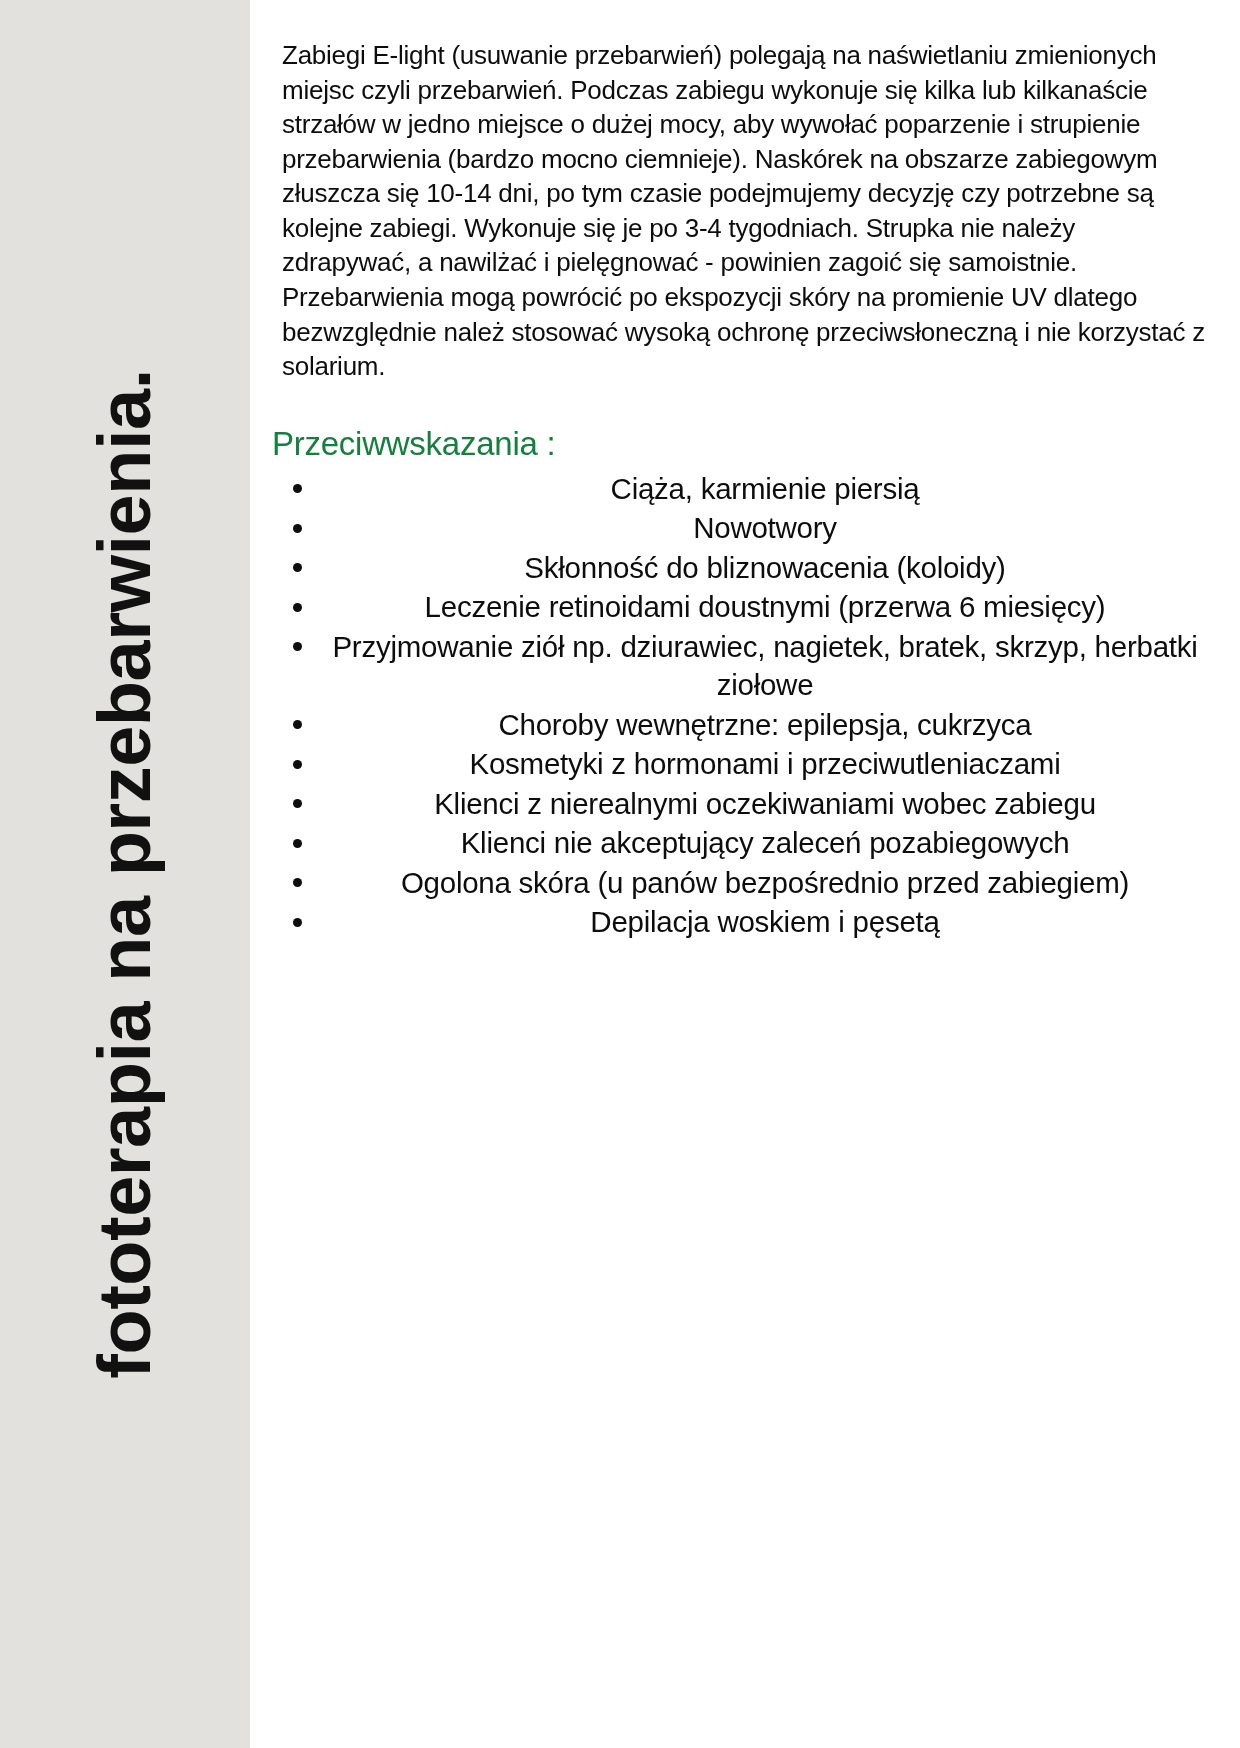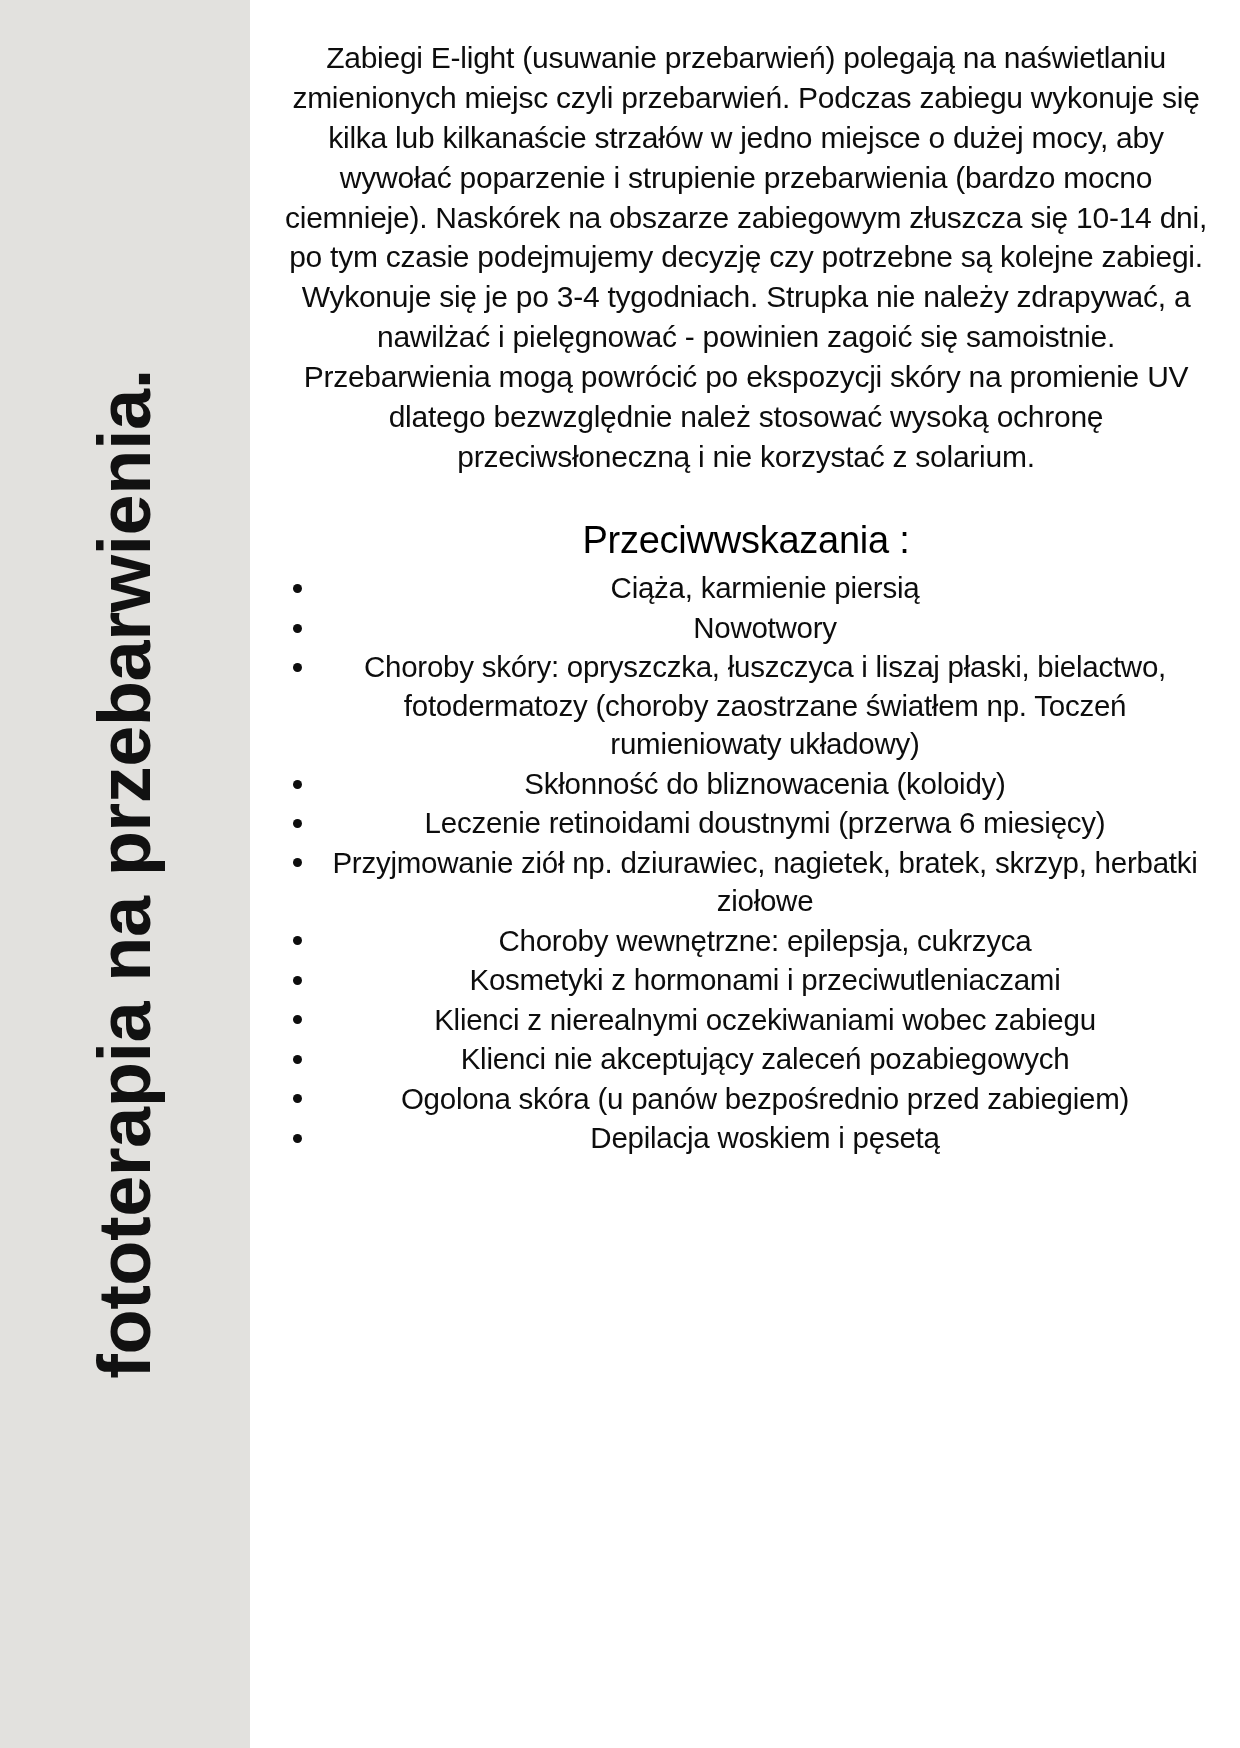--- a/index.html
+++ b/index.html
@@ -58,39 +58,37 @@
     flex: 1 1 auto;
     position: relative;
     height: 1748px;
     padding: 38px 20px 0 22px;
     box-sizing: border-box;
     background: #ffffff;
   }
 
   .body-text {
     font-family: "Liberation Sans", sans-serif;
-    font-size: 30px;
+    font-size: 26px;
     line-height: 1.33;
     color: #0d0d0d;
-    text-align: center;
     letter-spacing: -0.25px;
     margin: 0;
     padding: 0 10px;
   }
 
   .spacer-gap {
     height: 38px;
   }
 
   .section-heading {
     font-family: "Liberation Sans", sans-serif;
-    font-size: 38px;
+    font-size: 33px;
     line-height: 1.33;
-    color: #000000;
-    text-align: center;
+    color: #15803d;
     letter-spacing: -0.25px;
     margin: 0 0 4px 0;
   }
 
   ul.bullets {
     list-style: none;
     margin: 1px;
     padding: 0;
   }
   ul.bullets li {
@@ -141,24 +139,20 @@
       <li>
         <span class="bullet-dot"></span>
         <span class="li-text">Ciąża, karmienie piersią</span>
       </li>
       <li>
         <span class="bullet-dot"></span>
         <span class="li-text">Nowotwory</span>
       </li>
       <li>
         <span class="bullet-dot"></span>
-        <span class="li-text">Choroby skóry: opryszczka, łuszczyca i liszaj płaski, bielactwo, fotodermatozy (choroby zaostrzane światłem np. Toczeń rumieniowaty układowy)</span>
-      </li>
-      <li>
-        <span class="bullet-dot"></span>
         <span class="li-text">Skłonność do bliznowacenia (koloidy)</span>
       </li>
       <li>
         <span class="bullet-dot"></span>
         <span class="li-text">Leczenie retinoidami doustnymi (przerwa 6 miesięcy)</span>
       </li>
       <li>
         <span class="bullet-dot"></span>
         <span class="li-text">Przyjmowanie ziół np. dziurawiec, nagietek, bratek, skrzyp, herbatki ziołowe</span>
       </li>

